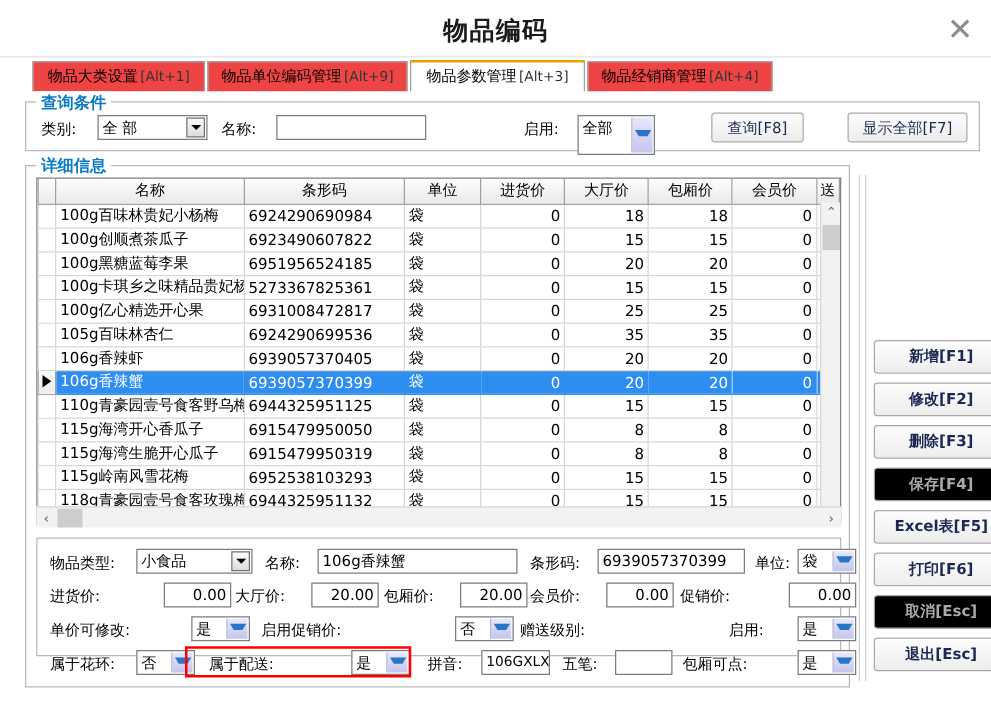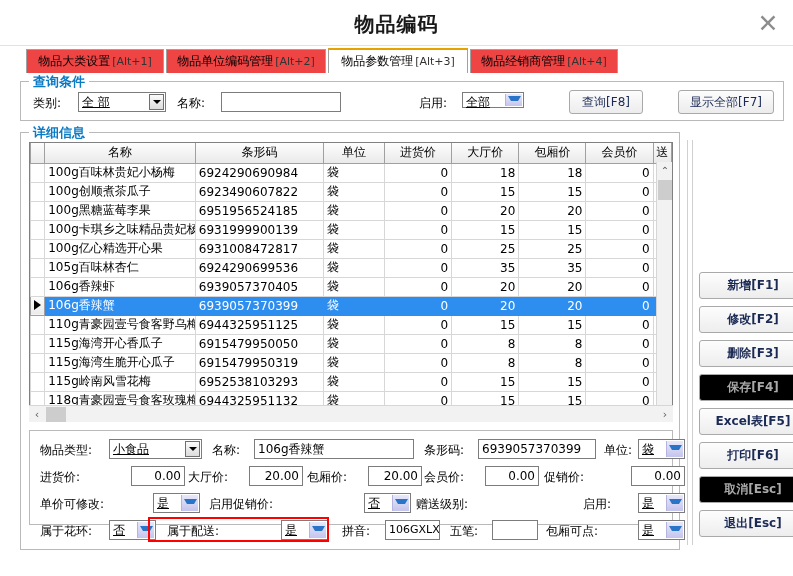--- a/index.html
+++ b/index.html
@@ -97,21 +97,20 @@
   .txtbox.num { text-align: right; padding-right: 3px; }
   .combo {
     position: absolute;
     background: #ffffff;
     border: 1px solid #7c7c7c;
     font-size: 12px; color: #000;
     line-height: 18px;
     padding: 0 3px;
     white-space: nowrap;
     cursor: pointer;
-    text-decoration: underline;
   }
   .combo .arrowbox {
     position: absolute; right: 1px; top: 1px; bottom: 1px;
     width: 17px;
     background: #ffffff;
     border-left: 1px solid #c9c9c9;
     display: flex; align-items: center; justify-content: center;
   }
   
   .combo.classic .arrowbox {
@@ -270,21 +269,21 @@
     <div class="close-btn">✕</div>
   </div>
 
   <div class="tabstrip">
     <div class="tab" style="left:26px; width:138px;">
       <span>物品大类设置</span>
       <span class="alt">[Alt+1]</span>
     </div>
     <div class="tab" style="left:166px; width:160px;">
       <span>物品单位编码管理</span>
-      <span class="alt">[Alt+2]</span>
+      <span class="alt">[Alt+9]</span>
     </div>
     <div class="tab active" style="left:328px; width:140px;">
       <span>物品参数管理</span>
       <span class="alt">[Alt+3]</span>
     </div>
     <div class="tab" style="left:470px; width:148px;">
       <span>物品经销商管理</span>
       <span class="alt">[Alt+4]</span>
     </div>
   </div>
@@ -295,21 +294,21 @@
     <div class="lbl" style="left:12px; top:12px;">类别:</div>
     <div class="combo classic" style="left:57px; top:10px; width:88px; height:20px;">
       <span>全  部</span>
       <span class="arrowbox"></span>
     </div>
 
     <div class="lbl" style="left:156px; top:12px;">名称:</div>
     <div class="txtbox" style="left:200px; top:10px; width:120px; height:20px;" title=""></div>
 
     <div class="lbl" style="left:398px; top:12px;">启用:</div>
-    <div class="combo chev" style="left:441px; top:10px; width:62px; height:16px;">
+    <div class="combo chev" style="left:441px; top:10px; width:62px; height:32px;">
       <span>全部</span>
       <span class="arrowbox"></span>
     </div>
 
     <div class="qbtn" style="left:548px; top:8px; width:74px;">查询[F8]</div>
     <div class="qbtn" style="left:657px; top:8px; width:96px;">显示全部[F7]</div>
   </div>
 
   <div class="group" style="left:20px; top:132px; width:660px; height:418px;">
     <div class="group-title">详细信息</div>
@@ -370,21 +369,21 @@
               <td class="ctr">袋</td>
               <td class="num">0</td>
               <td class="num">20</td>
               <td class="num">20</td>
               <td class="num">0</td>
               <td></td>
             </tr>
             <tr>
               <td class="rowsel-cell"></td>
               <td>100g卡琪乡之味精品贵妃杨梅</td>
-              <td>6931999900139</td>
+              <td>5273367825361</td>
               <td class="ctr">袋</td>
               <td class="num">0</td>
               <td class="num">15</td>
               <td class="num">15</td>
               <td class="num">0</td>
               <td></td>
             </tr>
             <tr>
               <td class="rowsel-cell"></td>
               <td>100g亿心精选开心果</td>

